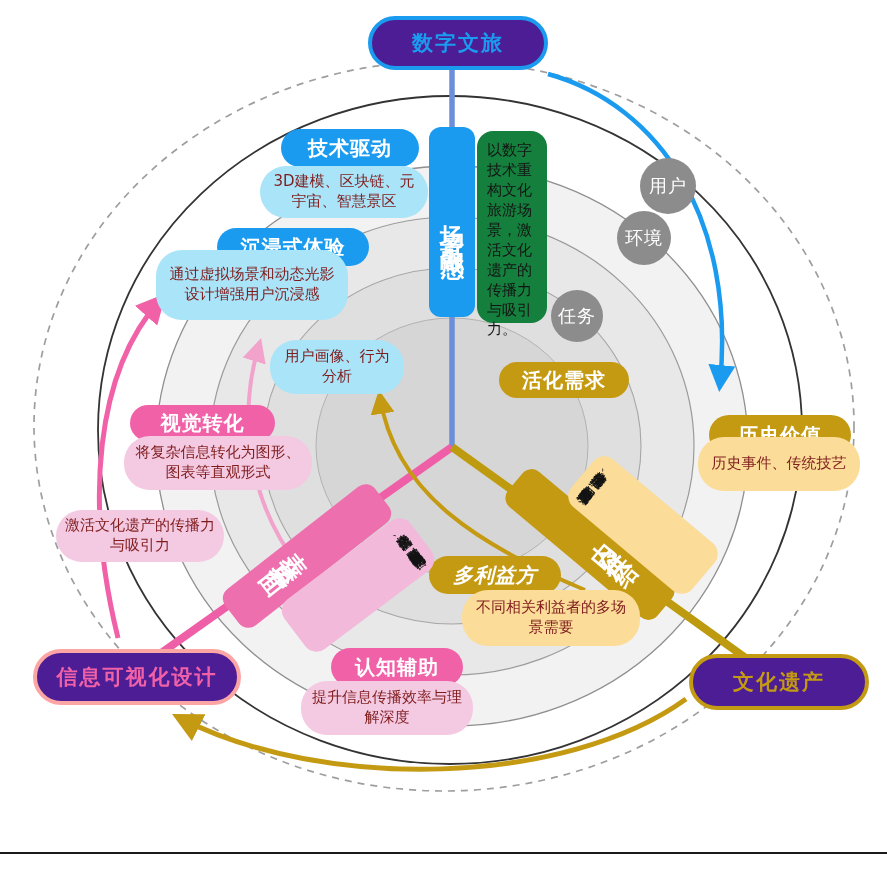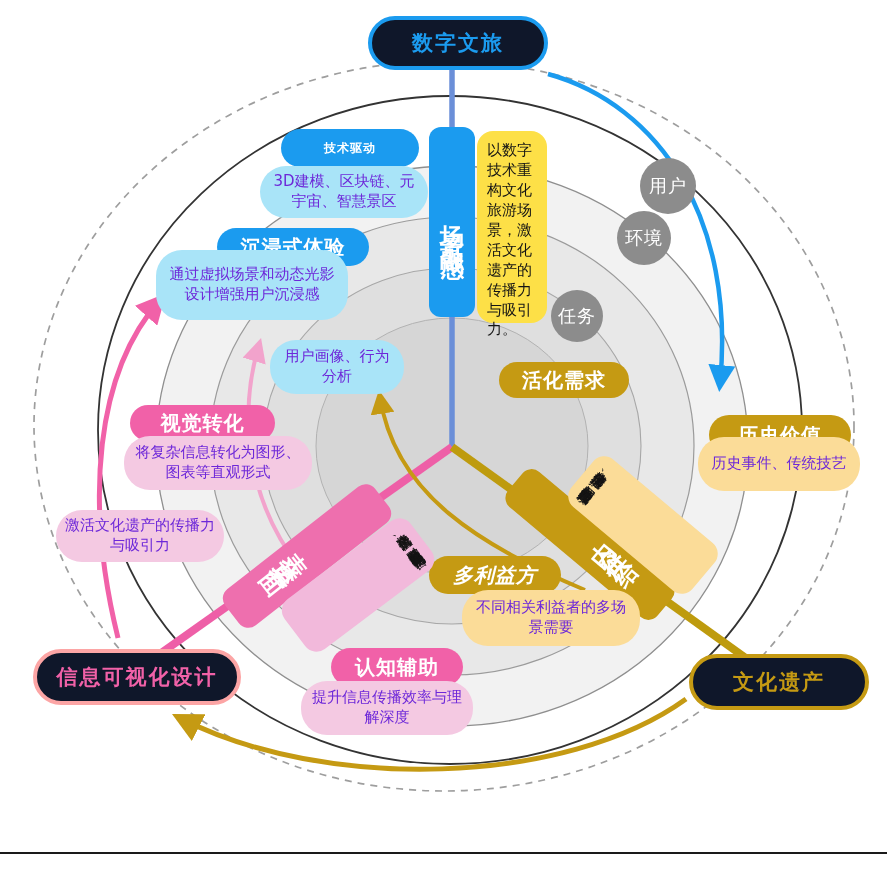--- a/index.html
+++ b/index.html
@@ -10,45 +10,45 @@
   #rings-layer{position:absolute;left:0;top:0;}
   .pill{
     position:absolute;display:flex;align-items:center;justify-content:center;
     color:#fff;font-weight:bold;border-radius:999px;letter-spacing:1px;
   }
   .pill.blue{background:#1B9BEF;}
   .pill.gold{background:#C59A13;}
   .pill.pink{background:#F161A8;}
   .desc{
     position:absolute;display:flex;align-items:center;justify-content:center;
-    text-align:center;color:#6d28d9;border-radius:26px;font-size:15px;line-height:1.32;
+    text-align:center;color:#7f1d1d;border-radius:26px;font-size:15px;line-height:1.32;
     padding:4px 8px;box-sizing:border-box;
   }
   .desc.blue{background:#A9E4F8;}
   .desc.gold{background:#FBDC98;}
   .desc.pink{background:#F4C9E2;}
   .bubble{
     position:absolute;display:flex;align-items:center;justify-content:center;
-    background:#0f172a;font-weight:bold;font-size:21px;border-radius:999px;letter-spacing:2px;
+    background:#4c1d95;font-weight:bold;font-size:21px;border-radius:999px;letter-spacing:2px;
   }
   .bubble.blue{border:4px solid #1B9BEF;color:#1B9BEF;}
   .bubble.pink{border:4px solid #fca5a5;color:#F161A8;}
   .bubble.gold{border:4px solid #C59A13;color:#C59A13;}
   .bar{
     position:absolute;display:flex;align-items:center;justify-content:center;
     color:#fff;font-weight:bold;font-size:24px;border-radius:12px;
     writing-mode:vertical-rl;letter-spacing:10px;padding-top:8px;box-sizing:border-box;
   }
   .bar.blue{background:#1B9BEF;}
   .bar.gold{background:#C59A13;}
   .bar.pinkbar{background:#EE6FAE;}
   .axis-desc{
     position:absolute;color:#141414;border-radius:16px;box-sizing:border-box;
   }
-  .axis-desc.blue{background:#fde047;font-size:15px;line-height:1.33;padding:10px 10px;width:70px;height:192px;text-align:left;}
+  .axis-desc.blue{background:#15803d;font-size:15px;line-height:1.33;padding:10px 10px;width:70px;height:192px;text-align:left;}
   .rot-desc{
     position:absolute;font-size:13px;line-height:17px;color:#141414;border-radius:14px;
     box-sizing:border-box;padding:6px 8px;letter-spacing:0.5px;
   }
   .rot-desc.gold{background:#FBDC98;writing-mode:vertical-lr;transform:rotate(40deg);}
   .rot-desc.pink{background:#F2B9DB;writing-mode:vertical-rl;transform:rotate(-37deg);}
   .gray-circle{
     position:absolute;border-radius:50%;background:#8C8C8C;color:#fff;
     display:flex;align-items:center;justify-content:center;font-size:18px;letter-spacing:1px;
   }
@@ -95,21 +95,21 @@
 
   <div class="bubble blue" style="left:368px;top:16px;width:172px;height:46px;">
     <span>数字文旅</span>
   </div>
 
   <div class="bar blue" style="left:429px;top:127px;width:46px;height:190px;">
     <span>场景融感</span>
   </div>
   <div class="axis-desc blue" style="left:477px;top:131px;">以数字技术重构文化旅游场景，激活文化遗产的传播力与吸引力。</div>
 
-  <div class="pill blue" style="left:281px;top:129px;width:138px;height:38px;font-size:12px;">
+  <div class="pill blue" style="left:281px;top:129px;width:138px;height:38px;font-size:20px;">
     <span>技术驱动</span>
   </div>
   <div class="desc blue" style="left:260px;top:166px;width:168px;height:52px;">3D建模、区块链、元宇宙、智慧景区</div>
 
   <div class="pill blue" style="left:217px;top:228px;width:152px;height:38px;font-size:20px;">
     <span>沉浸式体验</span>
   </div>
   <div class="desc blue" style="left:156px;top:250px;width:192px;height:70px;">通过虚拟场景和动态光影设计增强用户沉浸感</div>
 
   <div class="desc blue" style="left:270px;top:340px;width:134px;height:54px;">用户画像、行为分析</div>

